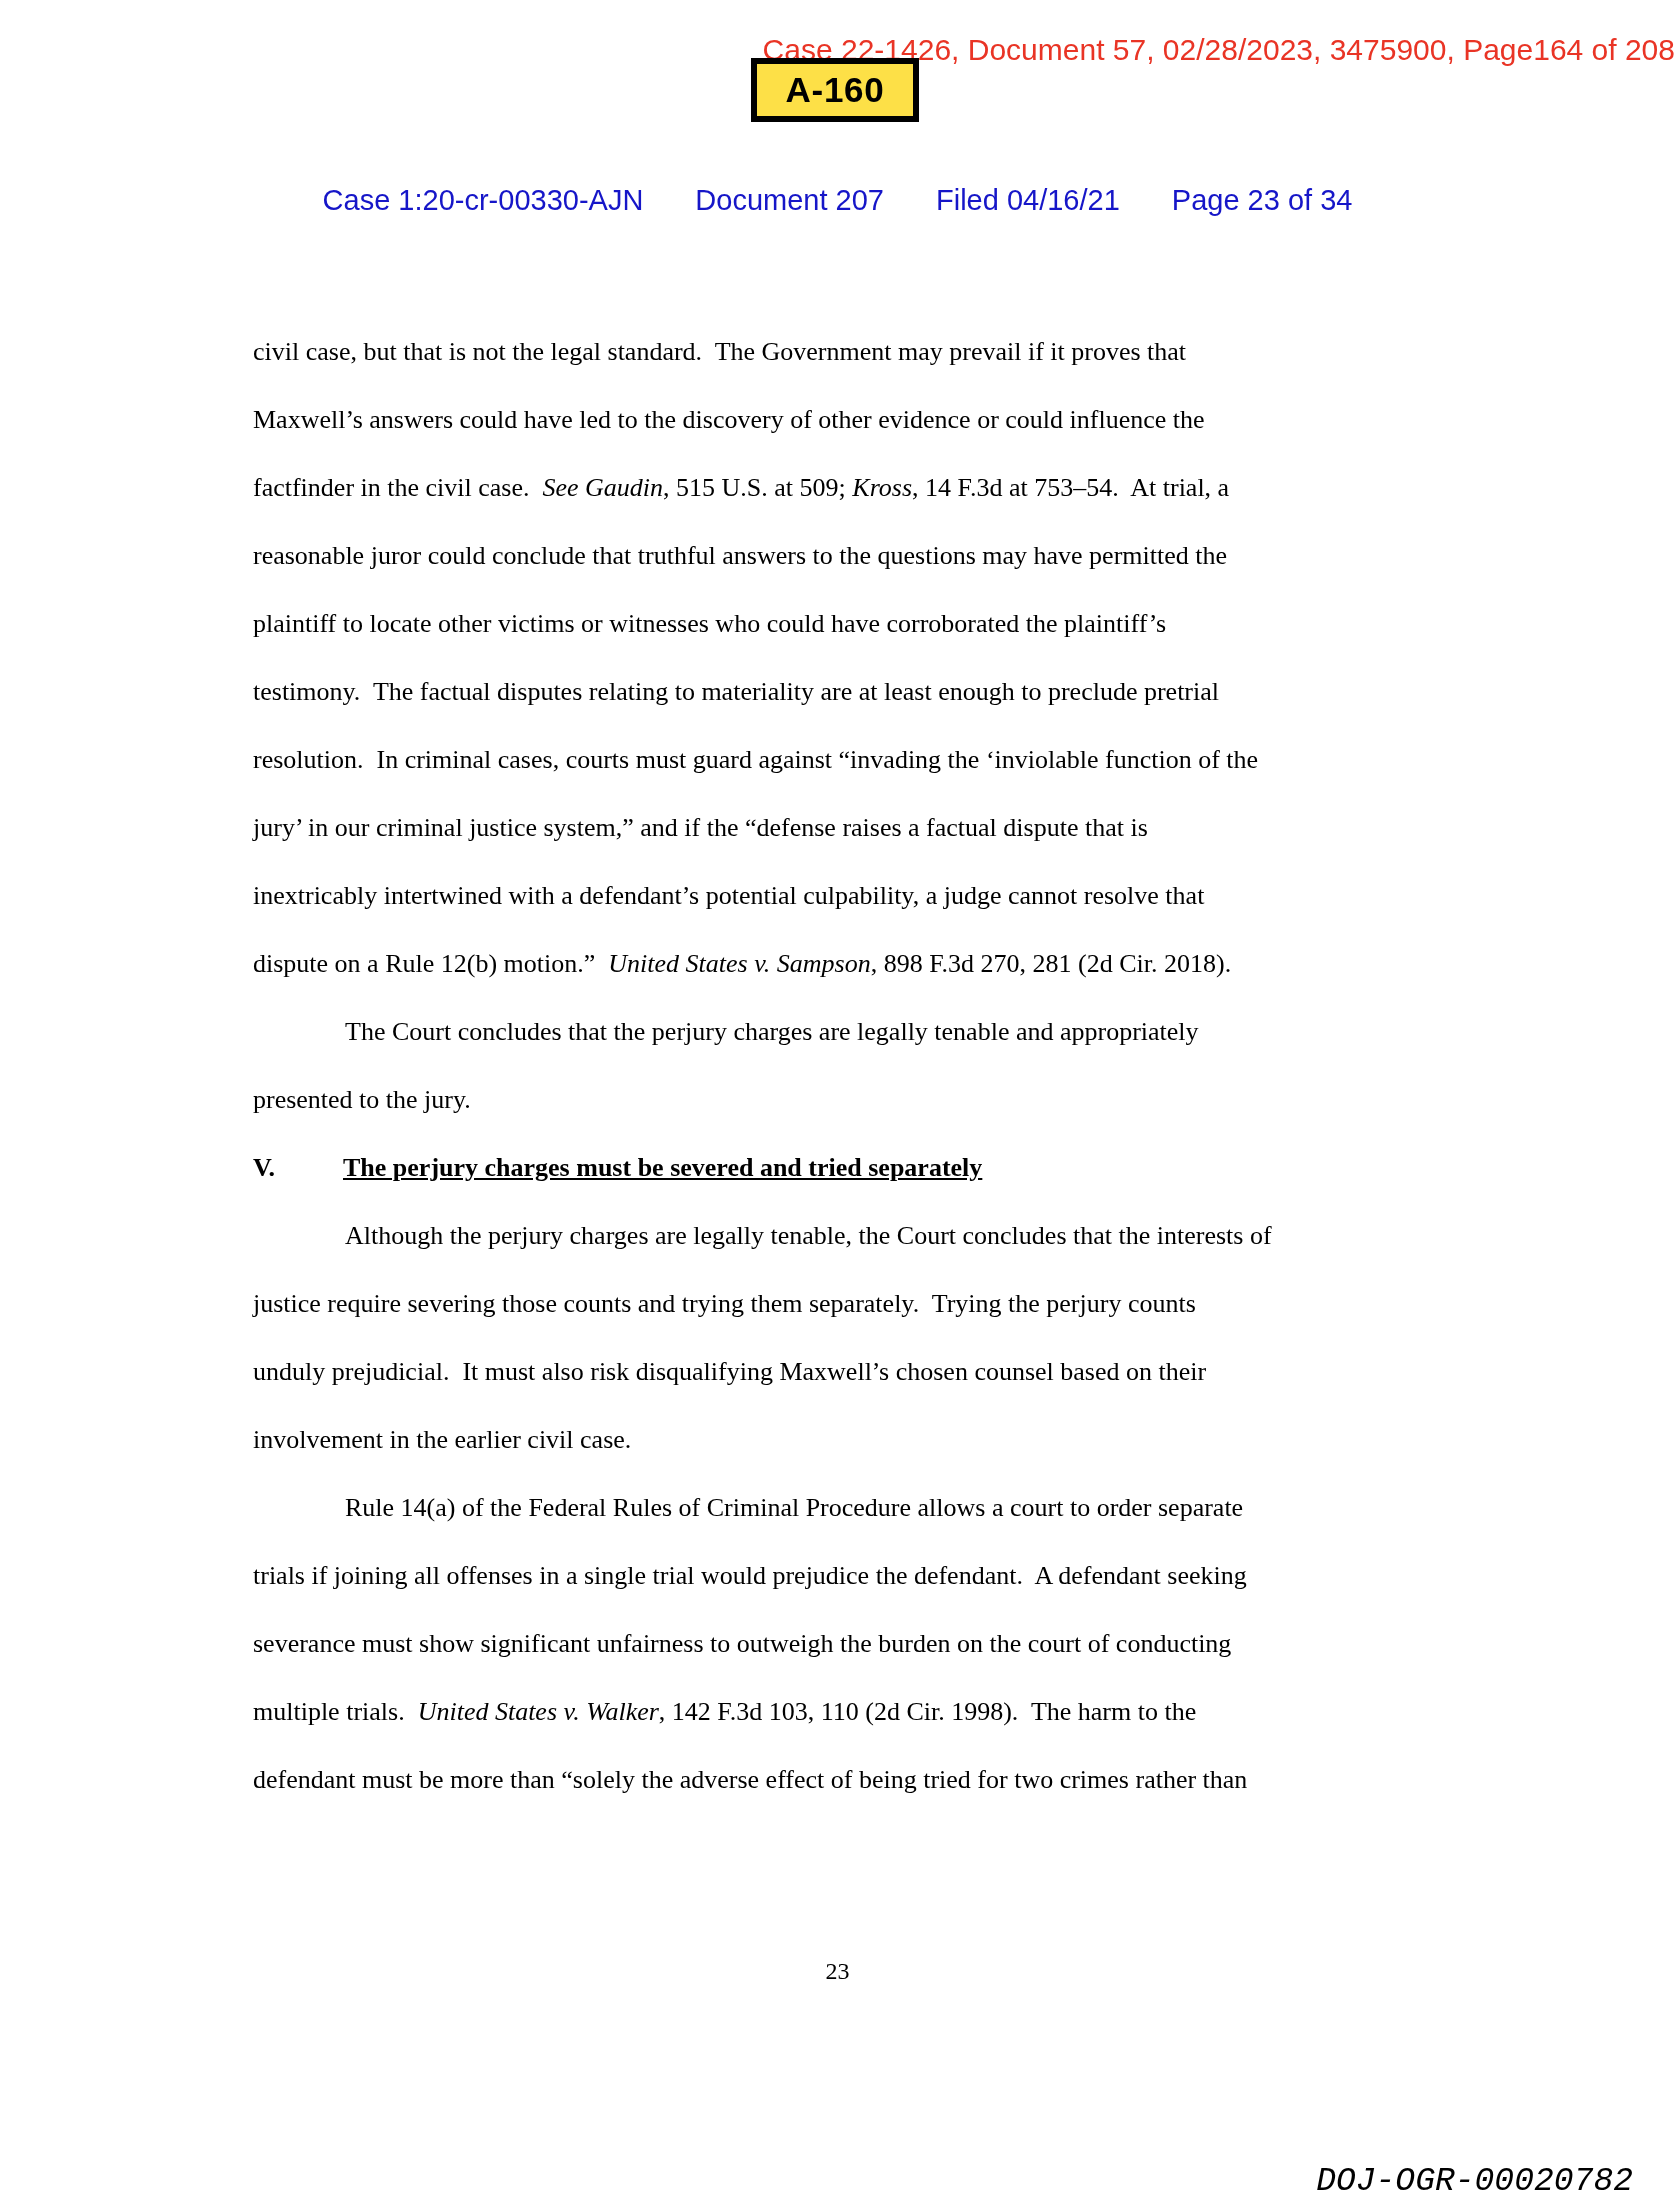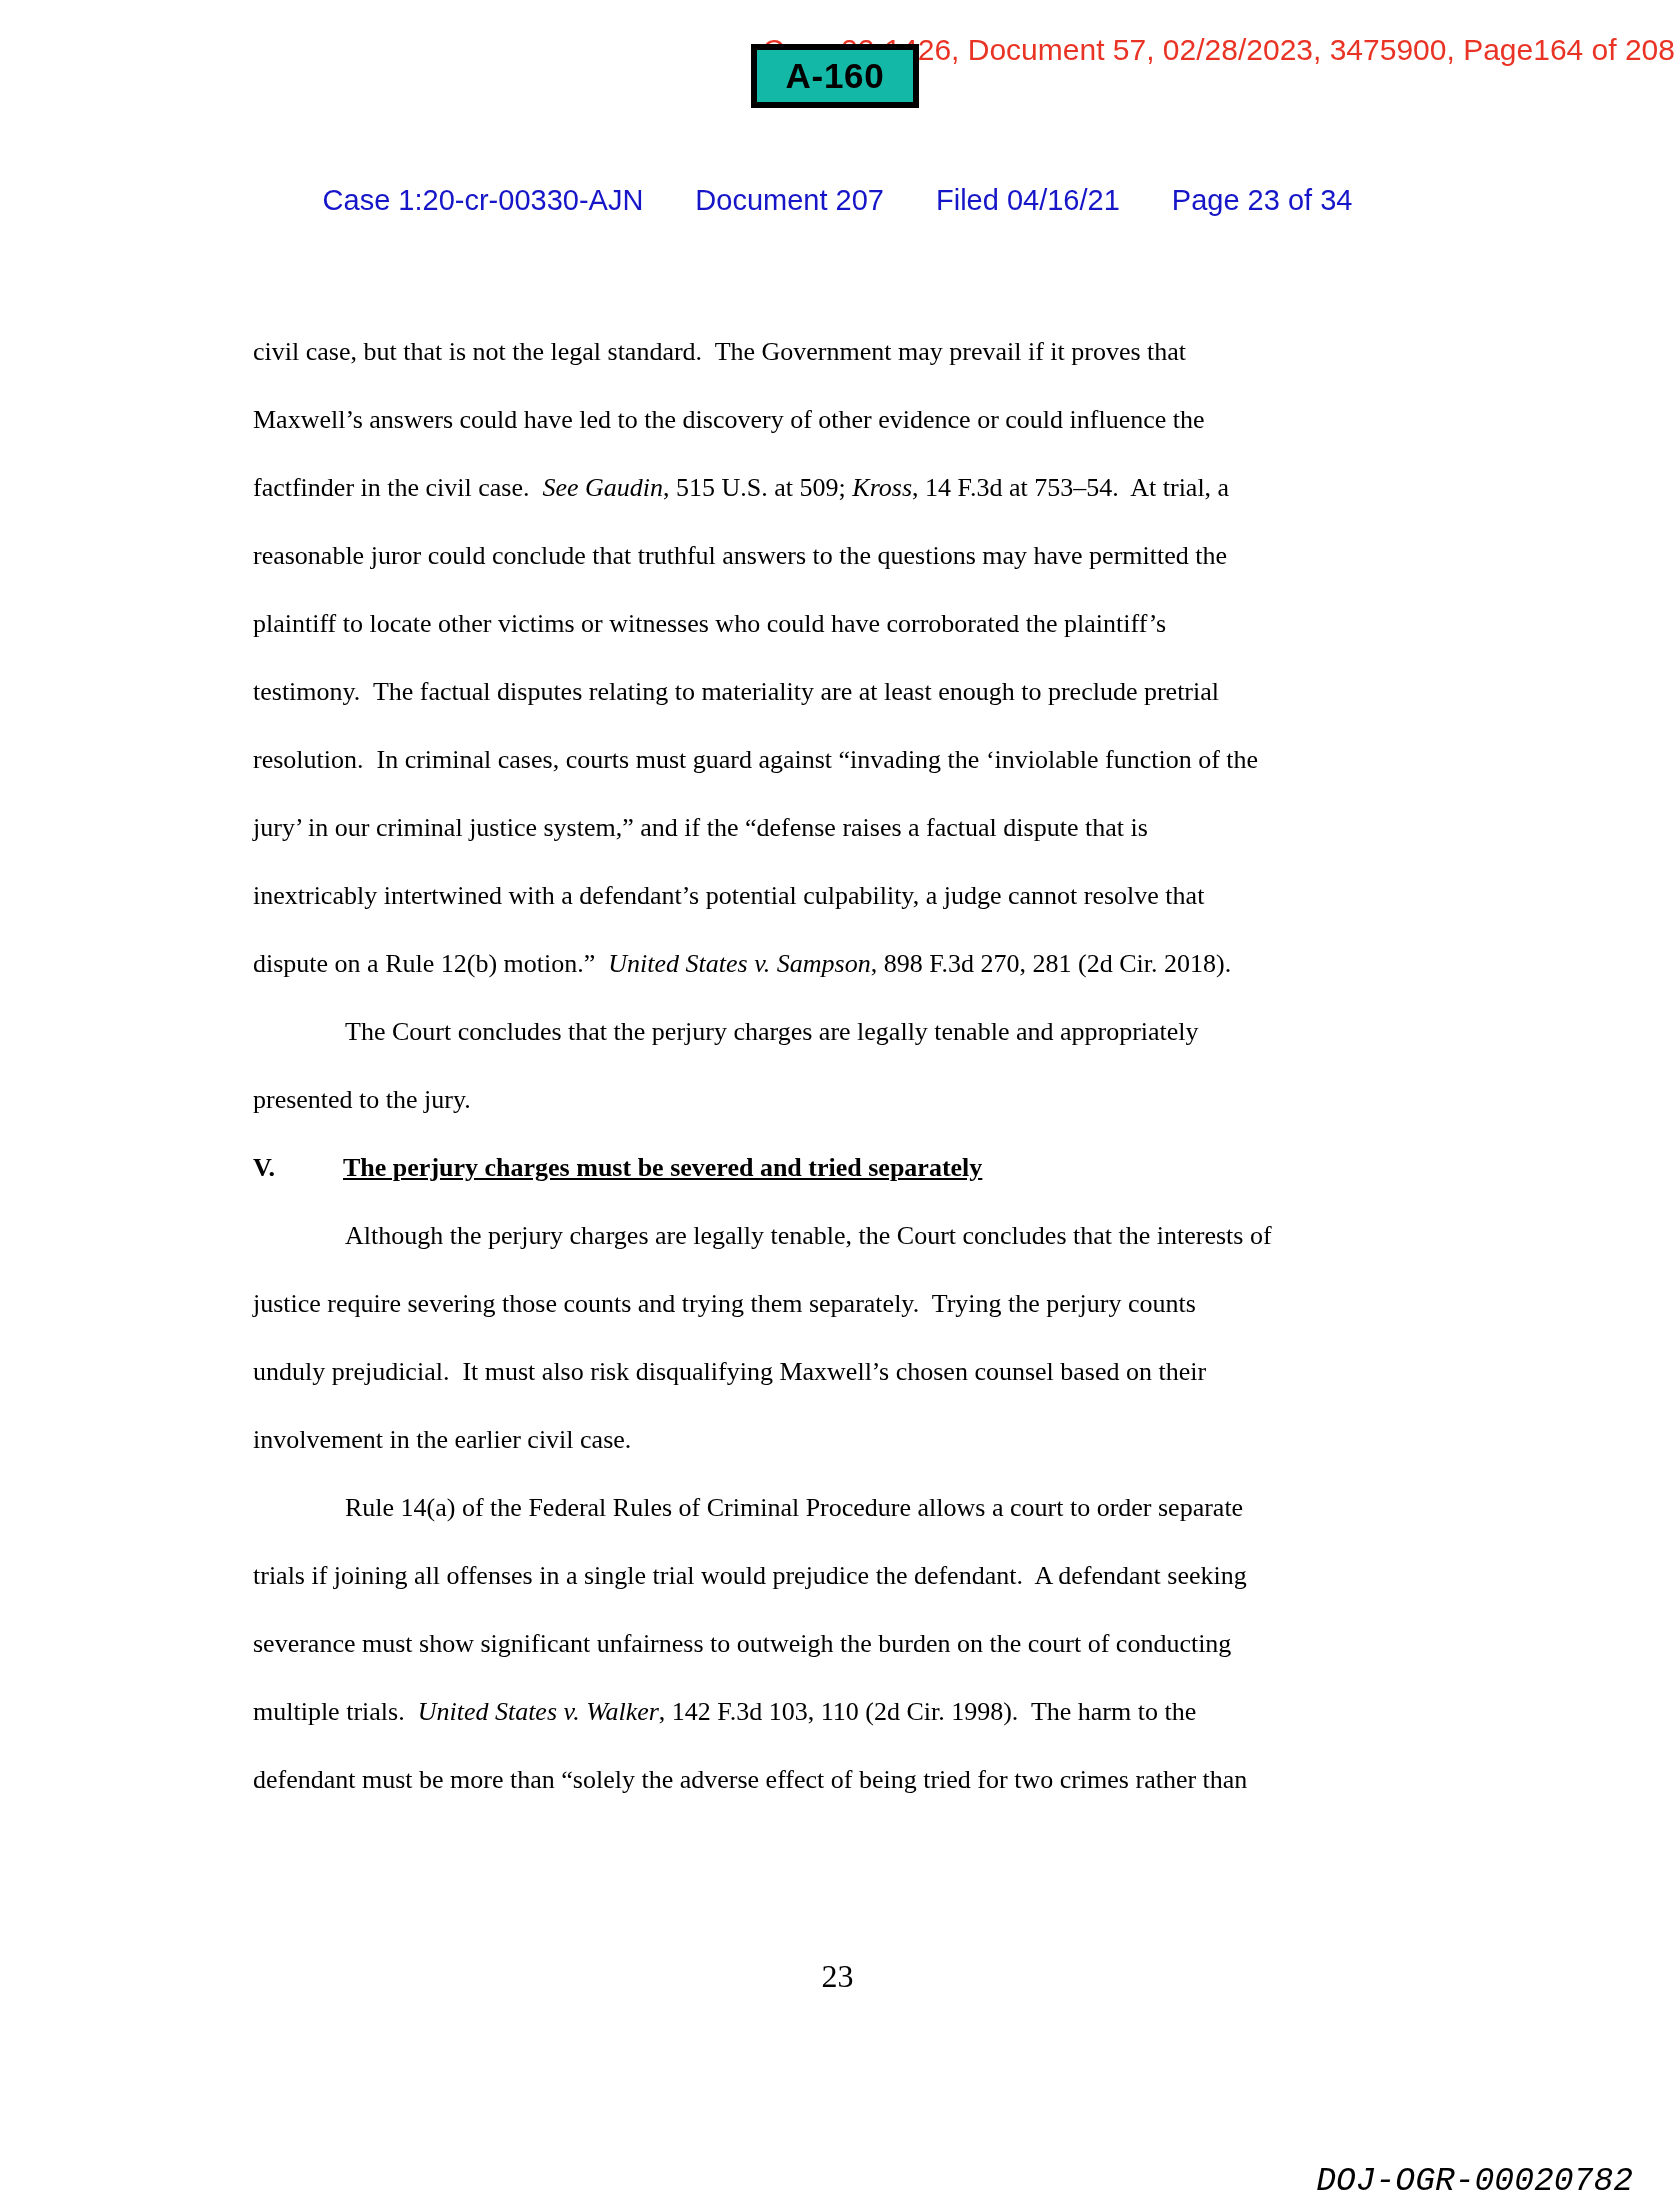--- a/index.html
+++ b/index.html
@@ -12,24 +12,24 @@
     overflow: hidden;
   }
   .appeal-caption {
     position: absolute; top: 33px; left: 0; width: 100%;
     text-align: right;
     font-family: "Liberation Sans", sans-serif;
     font-size: 30px; line-height: 34px;
     z-index: 1;
   }
   .stamp-box {
-    position: absolute; left: 751px; top: 44px;
+    position: absolute; left: 751px; top: 58px;
     width: 156px; height: 52px;
     border: 6px solid #000;
-    background: #14b8a6;
+    background: #fde047;
     display: flex; align-items: center; justify-content: center;
     z-index: 2;
   }
   .stamp-label {
     font-family: "Liberation Sans", sans-serif;
     font-weight: bold; font-size: 35px; letter-spacing: 0.7px;
   }
   .district-caption {
     position: absolute; top: 184px; left: 0; width: 100%;
     display: flex; justify-content: center; gap: 52px;
@@ -41,21 +41,21 @@
     position: absolute; left: 253px; top: 318px; width: 1189px;
     font-size: 26px; line-height: 68px;
   }
   .line { white-space: pre; }
   .line.indent { text-indent: 92px; }
   .line.heading { font-weight: bold; text-decoration: underline; }
   .hnum { display: inline-block; width: 90px; }
   .it { font-style: italic; }
   .page-number {
     position: absolute; top: 1958px; left: 0; width: 100%;
-    text-align: center; font-size: 32px;
+    text-align: center; font-size: 24px;
   }
   .bates-number {
     position: absolute; right: 42px; top: 2163px;
     font-family: "Liberation Mono", monospace;
     font-size: 33px;
     font-style: italic;
   }
 </style>
 </head>
 <body>

